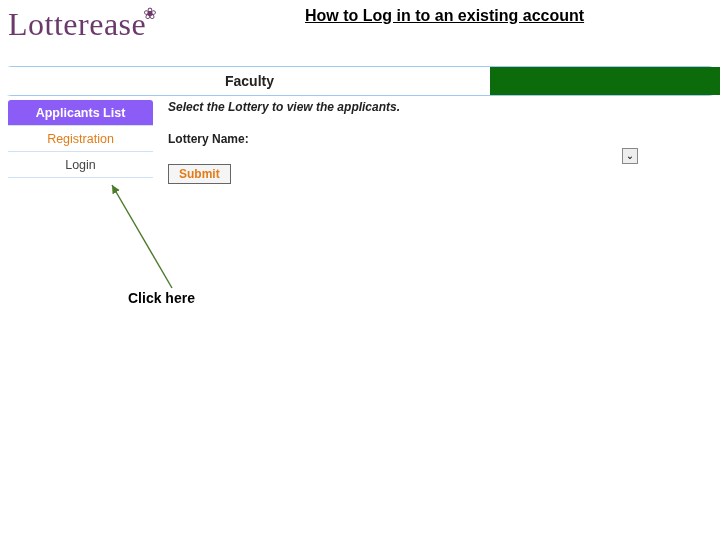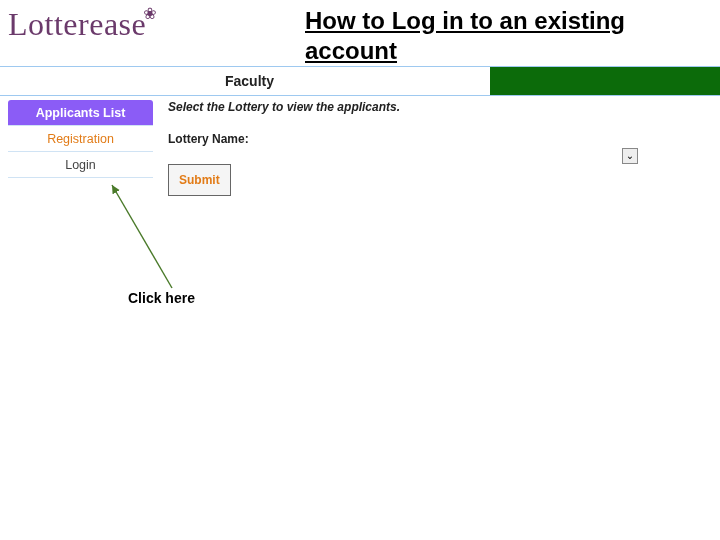--- a/index.html
+++ b/index.html
@@ -8,21 +8,21 @@
     height: 540px;
     background: #fff;
     font-family: Arial, Helvetica, sans-serif;
     position: relative;
     overflow: hidden;
   }
   .page-title {
     position: absolute;
     left: 305px;
     top: 6px;
-    font-size: 24px;
+    font-size: 16px;
     font-weight: bold;
     text-decoration: underline;
     color: #000;
     line-height: 1.25;
     width: 320px;
   }
   .logo {
     position: absolute;
     left: 8px;
     top: 6px;
@@ -39,20 +39,21 @@
     margin-left: -3px;
   }
   .bar {
     position: absolute;
     left: 0;
     top: 66px;
     width: 100%;
     height: 30px;
     border-top: 1px solid #9ec9f0;
     border-bottom: 1px solid #9ec9f0;
+    border-radius: 12px;
   }
   .bar-left {
     position: absolute;
     left: 0; top: 0; bottom: 0;
     width: 490px;
     background: #fff;
   }
   .bar-right {
     position: absolute;
     left: 490px; top: 0; bottom: 0; right: 0;
@@ -122,21 +123,21 @@
     border: 1px solid #888;
     background: #eee;
     text-align: center;
     font-size: 10px;
     line-height: 14px;
     cursor: pointer;
     user-select: none;
   }
   .submit-btn {
     display: inline-block;
-    padding: 8px 10px;
+    padding: 2px 10px;
     border: 1px solid #666;
     background: #f5f5f5;
     color: #e27c18;
     font-weight: bold;
     font-size: 12px;
     cursor: pointer;
   }
   .arrow-svg {
     position: absolute;
     left: 0; top: 0;

